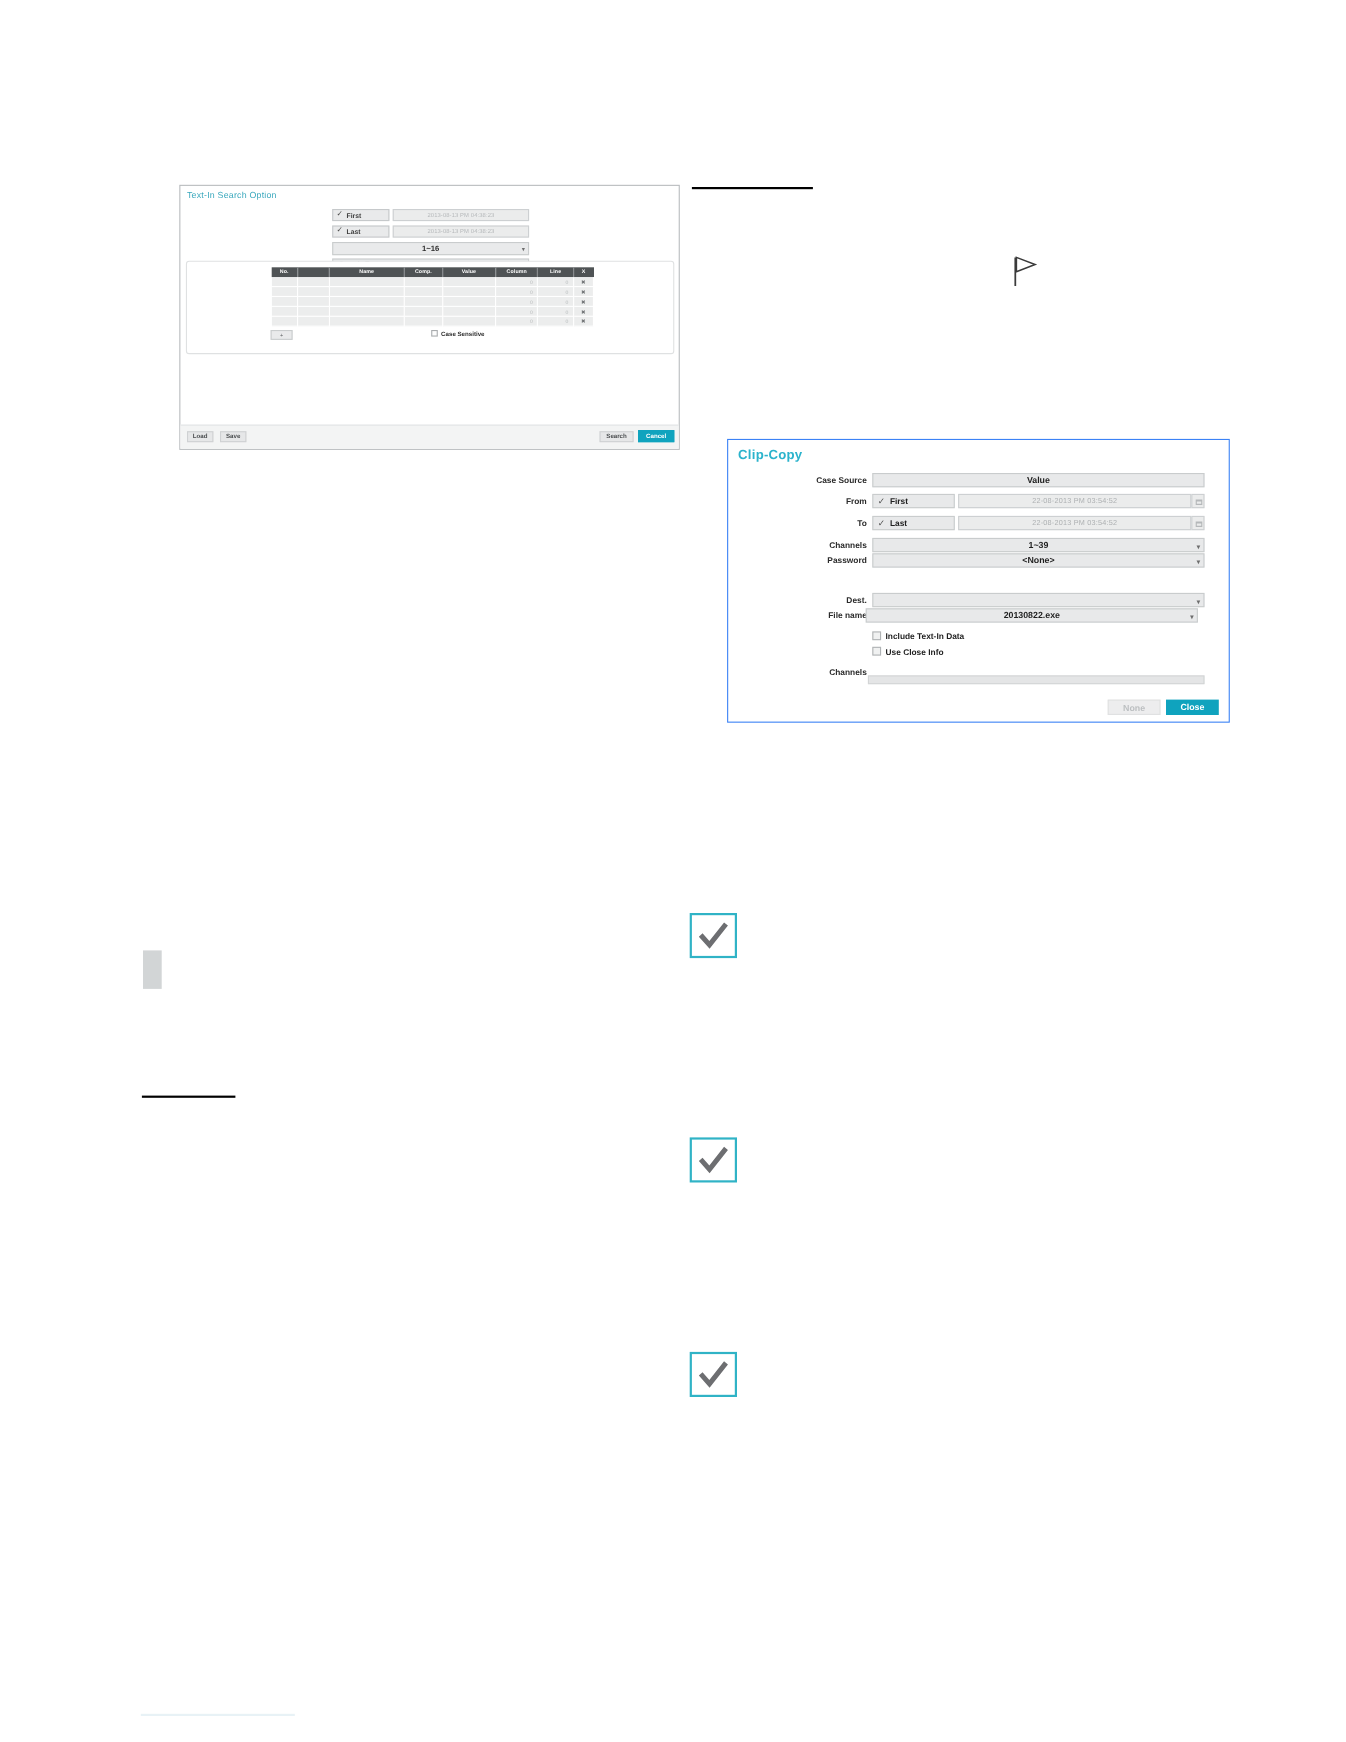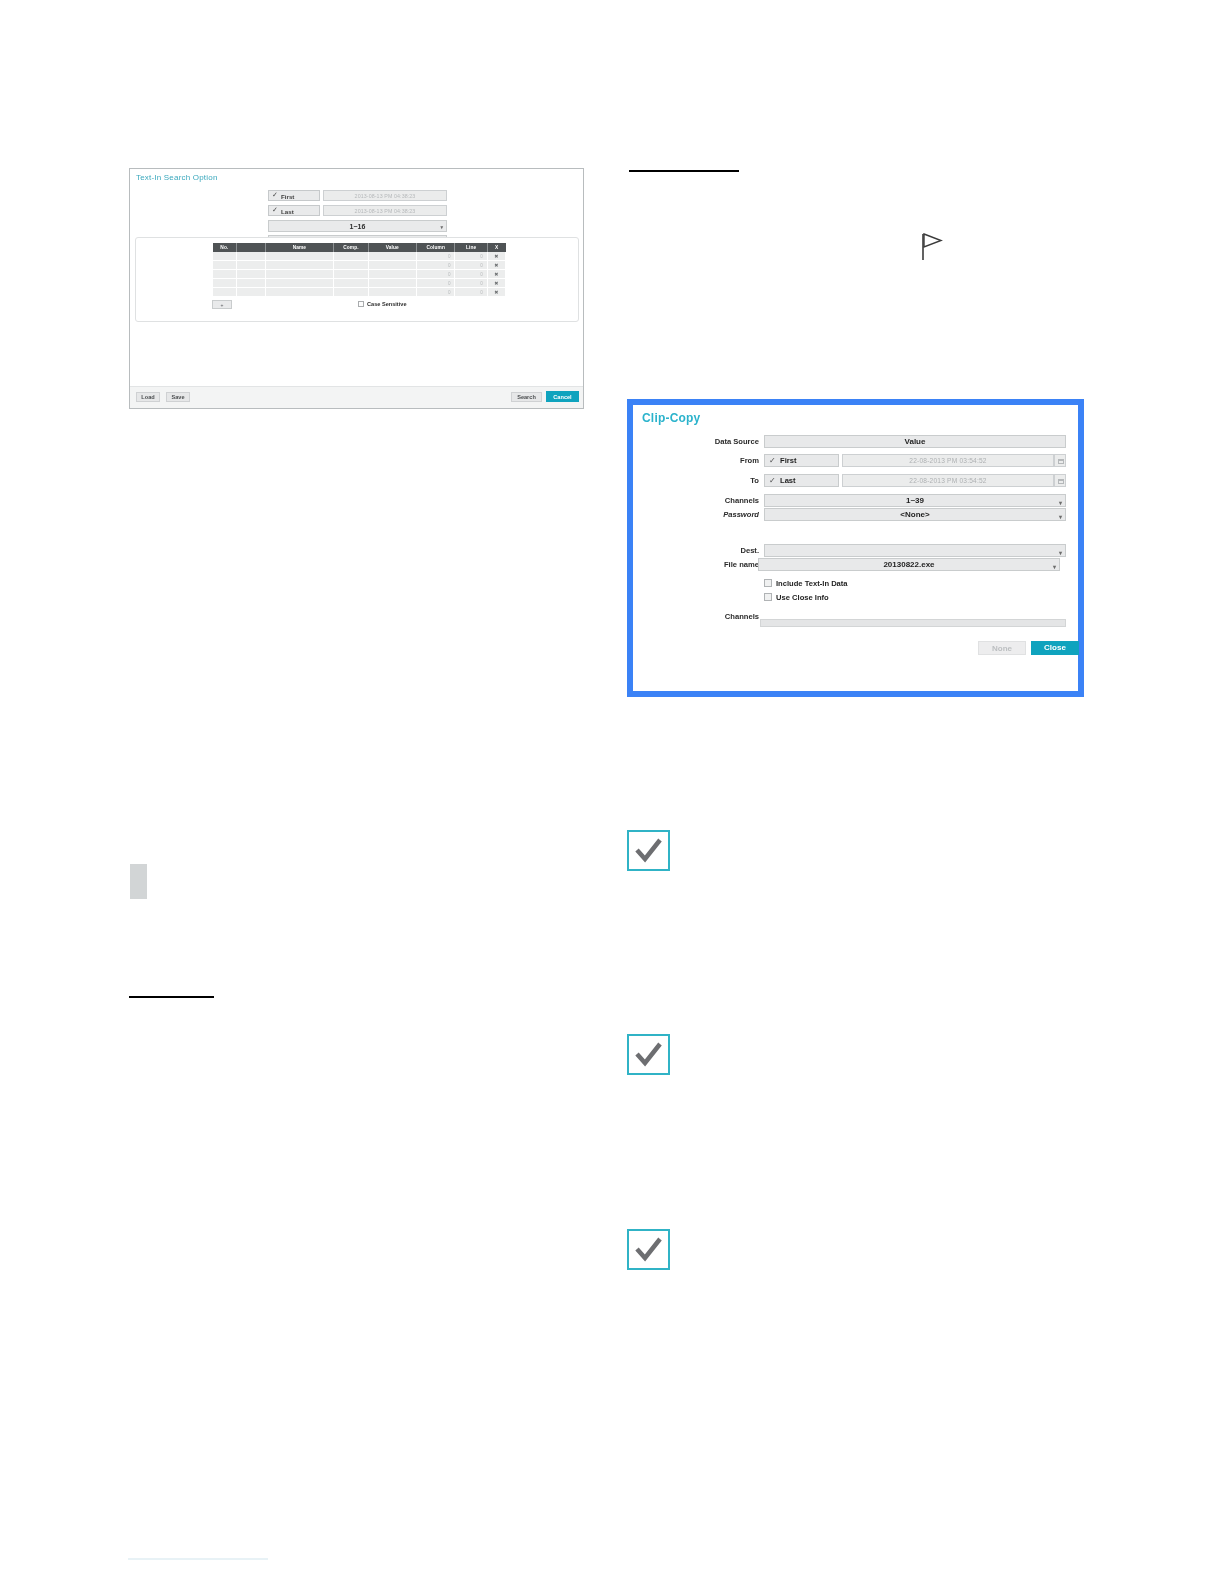--- a/index.html
+++ b/index.html
@@ -10,21 +10,21 @@
   body {
     width: 1224px;
     height: 1584px;
     position: relative;
     font-family: "Liberation Sans", sans-serif;
     color: #231f20;
     overflow: hidden;
   }
 
   
-  .abs { position: absolute; }
+  .abs { position: absolute; margin-left: 34px; }
 
   
   #textin-dialog {
     left: 129px;
     top: 168px;
     width: 455px;
     height: 241px;
     background: #ffffff;
     border: 1px solid #b8bcbe;
     box-sizing: border-box;
@@ -235,23 +235,23 @@
     text-align: center;
     line-height: 10px;
     height: 11px;
   }
 
   
   #clipcopy-dialog {
     left: 627px;
     top: 399px;
     width: 457px;
-    height: 298px;
+    height: 258px;
     background: #ffffff;
-    border: 6px solid #3b82f6;
+    border: 1px solid #3b82f6;
     box-sizing: border-box;
   }
   #cc-title {
     position: absolute;
     left: 9px;
     top: 6px;
     font-size: 12px;
     font-weight: bold;
     color: #2bb3cc;
     letter-spacing: .2px;
@@ -551,21 +551,21 @@
     <div class="btn-gray" style="left:36px; top:5px; width:24px;">Save</div>
     <div class="btn-gray" style="left:381px; top:5px; width:31px;">Search</div>
     <div class="btn-teal" style="left:416px; top:4px; width:33px;">Cancel</div>
   </div>
 </div>
 
 <div class="abs" id="clipcopy-dialog">
 
   <div id="cc-title">Clip-Copy</div>
 
-  <div class="cc-label" style="left:40px; top:30px; width:86px;">Data Source</div>
+  <div class="cc-label" style="left:40px; top:30px; width:86px;">Case Source</div>
   <div class="cc-field" style="left:131px; top:30px; width:302px;">
     <span>Value</span>
   </div>
 
   <div class="cc-label" style="left:40px; top:49px; width:86px;">From</div>
   <div class="cc-chk" style="left:131px; top:49px; width:75px;">
     <span class="mark">✓</span>
     <span class="txt">First</span>
   </div>
   <div class="cc-date" style="left:209px; top:49px; width:212px;">22-08-2013  PM 03:54:52</div>
@@ -582,21 +582,21 @@
   <div class="cc-calbtn" style="left:421px; top:69px;">
       <span class="g"></span>
     </div>
 
   <div class="cc-label" style="left:40px; top:89px; width:86px;">Channels</div>
   <div class="cc-field" style="left:131px; top:89px; width:302px;">
     <span>1~39</span>
     <span class="caret">▾</span>
   </div>
 
-  <div class="cc-label" style="left:40px; top:103px; width:86px;font-style:italic;">Password</div>
+  <div class="cc-label" style="left:40px; top:103px; width:86px;">Password</div>
   <div class="cc-field" style="left:131px; top:103px; width:302px;text-align:center;">
     <span>&lt;None&gt;</span>
     <span class="caret">▾</span>
   </div>
 
   <div class="cc-label" style="left:40px; top:139px; width:86px;">Dest.</div>
   <div class="cc-field" style="left:131px; top:139px; width:302px;">
     <span></span>
     <span class="caret">▾</span>
   </div>

